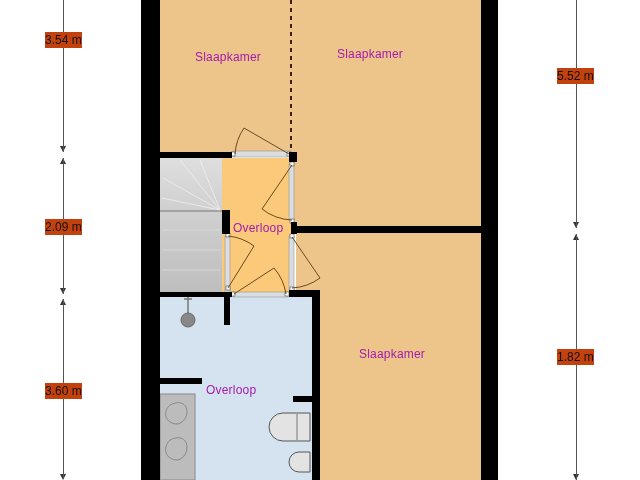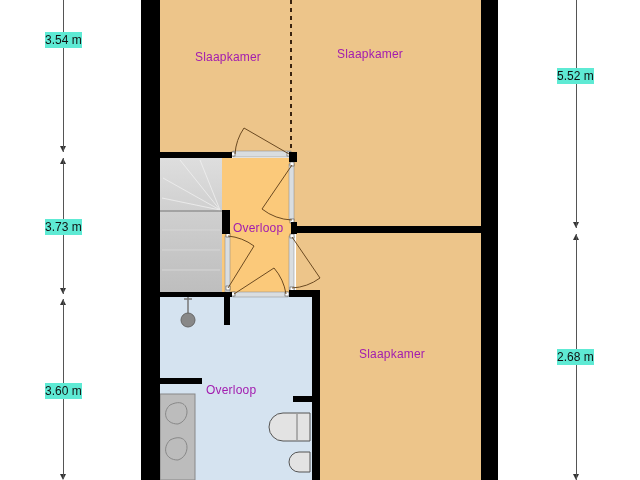--- a/index.html
+++ b/index.html
@@ -1,20 +1,20 @@
 <!DOCTYPE html>
 <html><head>
 <meta charset="utf-8">
 <style>
   html, body { margin:0; padding:0; }
   body { width:640px; height:480px; position:relative; overflow:hidden; background:#ffffff; font-family:"Liberation Sans", sans-serif; }
   .wall { position:absolute; background:#000; }
   .room { position:absolute; }
   .label { position:absolute; font-size:12px; color:#a21caf; white-space:nowrap; letter-spacing:0.2px; }
-  .dim-label { position:absolute; font-size:12px; color:#111; background:#5eead4; padding:1px 0; white-space:nowrap; }
+  .dim-label { position:absolute; font-size:12px; color:#111; background:#c2410c; padding:1px 0; white-space:nowrap; }
   .dim-line { position:absolute; width:1px; background:#555; }
   svg { position:absolute; left:0; top:0; }
 </style>
 </head>
 <body>
 
 <div class="room" style="left:160px;top:0;width:131px;height:152px;background:#EDC58A;"></div>
 <div class="room" style="left:291px;top:0;width:190px;height:226px;background:#EDC58A;"></div>
 <div class="room" style="left:222px;top:158px;width:70px;height:138px;background:#FBC97A;"></div>
 <div class="room" style="left:296px;top:232px;width:185px;height:248px;background:#EDC58A;"></div>
@@ -89,24 +89,24 @@
   </g>
 </svg>
 
 <div class="dim-line" style="left:63px;top:0;height:152px;"></div>
 <div class="dim-line" style="left:63px;top:158px;height:136px;"></div>
 <div class="dim-line" style="left:63px;top:299px;height:180px;"></div>
 <div class="dim-line" style="left:576px;top:0;height:228px;"></div>
 <div class="dim-line" style="left:576px;top:234px;height:246px;"></div>
 
 <div class="dim-label" style="left:45px;top:32px;">3.54 m</div>
-<div class="dim-label" style="left:45px;top:219px;">3.73 m</div>
+<div class="dim-label" style="left:45px;top:219px;">2.09 m</div>
 <div class="dim-label" style="left:45px;top:383px;">3.60 m</div>
 <div class="dim-label" style="left:557px;top:68px;">5.52 m</div>
-<div class="dim-label" style="left:557px;top:349px;">2.68 m</div>
+<div class="dim-label" style="left:557px;top:349px;">1.82 m</div>
 
 <div class="wall" style="left:141px;top:0;width:19px;height:480px;"></div>
 <div class="wall" style="left:481px;top:0;width:17px;height:480px;"></div>
 <div class="wall" style="left:160px;top:152px;width:72px;height:6px;"></div>
 <div class="wall" style="left:289px;top:152px;width:8px;height:10px;"></div>
 <div class="wall" style="left:291px;top:222px;width:6px;height:12px;"></div>
 <div class="wall" style="left:296px;top:226px;width:185px;height:7px;"></div>
 <div class="wall" style="left:222px;top:210px;width:8px;height:24px;"></div>
 <div class="wall" style="left:160px;top:292px;width:72px;height:5px;"></div>
 <div class="wall" style="left:289px;top:290px;width:31px;height:7px;"></div>

